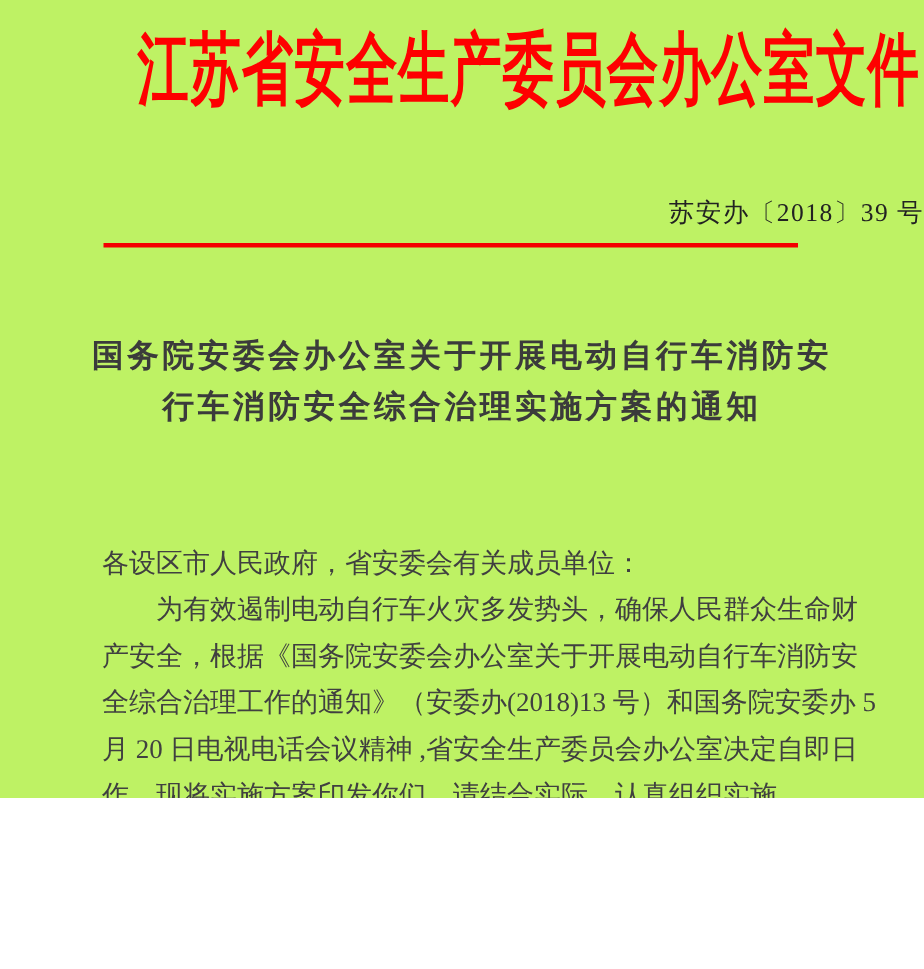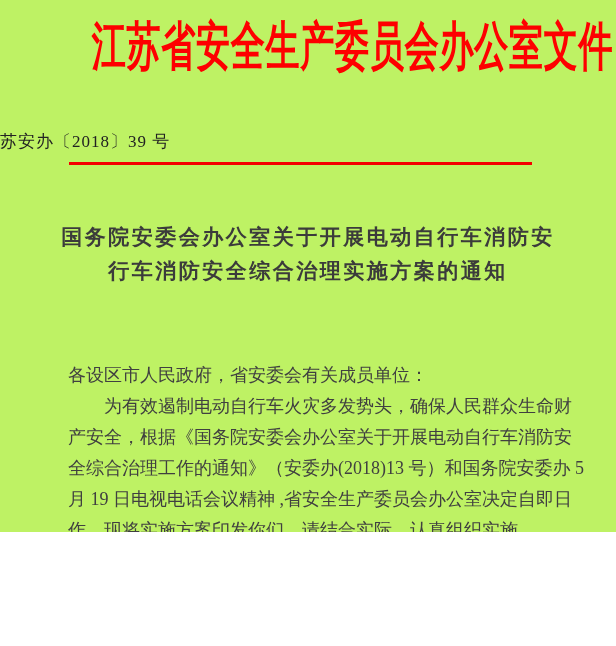--- a/index.html
+++ b/index.html
@@ -19,21 +19,21 @@
     display:inline-block;
     font-size:46px;
     font-weight:bold;
     color:#fe0000;
     letter-spacing:1px;
     transform:scale(0.74,1.14);
     transform-origin:center center;
   }
   .doc-number {
     position:absolute; top:130px; left:0; right:0;
-    text-align:left;
+    text-align:right;
     font-size:17px;
     color:#222222;
     letter-spacing:1px;
   }
   .red-rule {
     position:absolute; top:162px; left:69px;
     width:463px; height:3px;
     background:#f40000;
   }
   .doc-title {
@@ -103,21 +103,21 @@
   <div class="doc-title">
     <div>国务院安委会办公室关于开展电动自行车消防安</div>
     <div>行车消防安全综合治理实施方案的通知</div>
   </div>
 
   <div class="body-block">
     <div class="body-line salutation">各设区市人民政府，省安委会有关成员单位：</div>
     <div class="body-line indent">为有效遏制电动自行车火灾多发势头，确保人民群众生命财</div>
     <div class="body-line">产安全，根据《国务院安委会办公室关于开展电动自行车消防安</div>
     <div class="body-line">全综合治理工作的通知》（安委办(2018)13 号）和国务院安委办 5</div>
-    <div class="body-line">月 19 日电视电话会议精神 ,省安全生产委员会办公室决定自即日</div>
+    <div class="body-line">月 20 日电视电话会议精神 ,省安全生产委员会办公室决定自即日</div>
     <div class="body-line last-line">作。现将实施方案印发你们，请结合实际，认真组织实施。</div>
   </div>
 
   <div class="signature-org">江苏省安全生产委员会办公室</div>
 
   <div class="signature-date">2018 年 6 月 4 日</div>
 
   <svg class="seal" viewBox="0 0 124 124" xmlns="http://www.w3.org/2000/svg">
     <circle cx="62" cy="62" r="58" fill="none" stroke="#df2b1e" stroke-width="4"></circle>
     <path id="sealArc" d="M 25.14 87.81 A 45 45 0 1 1 98.86 87.81" fill="none"></path>

